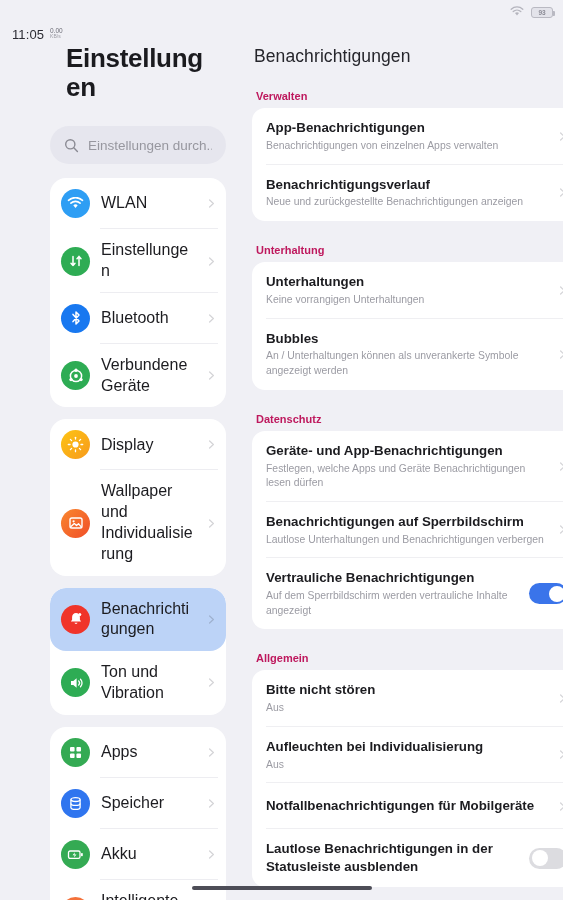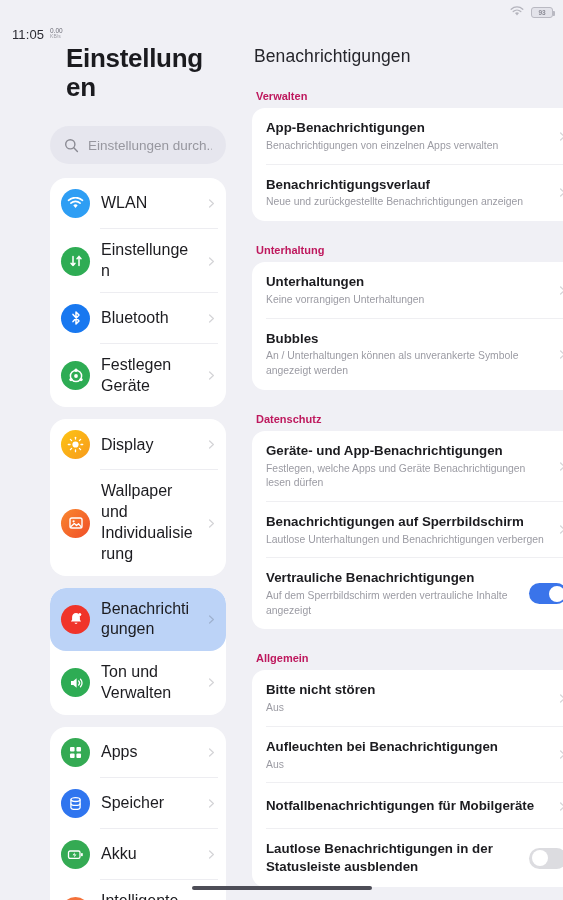--- a/index.html
+++ b/index.html
@@ -213,21 +213,21 @@
       <div class="srow">
         <span class="sicon" style="background:#2eac54">
           <svg width="16" height="16" viewBox="0 0 16 16">
               <circle cx="8" cy="8" r="5.6" stroke="#fff" stroke-width="1.5" fill="none"></circle>
               <circle cx="8" cy="8" r="1.9" fill="#fff"></circle>
               <circle cx="8" cy="2.2" r="1.7" fill="#fff"></circle>
               <circle cx="3" cy="11.6" r="1.7" fill="#fff"></circle>
               <circle cx="13" cy="11.6" r="1.7" fill="#fff"></circle>
             </svg>
         </span>
-        <span class="slabel">Festlegen Geräte</span>
+        <span class="slabel">Verbundene Geräte</span>
         <span class="chev">
             <svg width="9" height="9" viewBox="0 0 9 9">
               <path d="M2.6 1L6.4 4.5 2.6 8" stroke="#8d8d96" stroke-width="1.2" fill="none" stroke-linecap="round" stroke-linejoin="round"></path>
             </svg>
           </span>
 
       </div>
     </div>
 
     <div class="group">
@@ -289,21 +289,21 @@
             </svg>
           </span>
       </div>
       <div class="srow">
         <span class="sicon" style="background:#2eac54">
           <svg width="16" height="16" viewBox="0 0 16 16">
               <path d="M3 6.1h2.3L8.6 3.3v9.4L5.3 9.9H3z" fill="#fff"></path>
               <path d="M10.6 5.9a3 3 0 0 1 0 4.2M12.5 4.2a5.5 5.5 0 0 1 0 7.6" stroke="#fff" stroke-width="1.3" fill="none" stroke-linecap="round"></path>
             </svg>
         </span>
-        <span class="slabel">Ton und Verwalten</span>
+        <span class="slabel">Ton und Vibration</span>
         <span class="chev">
             <svg width="9" height="9" viewBox="0 0 9 9">
               <path d="M2.6 1L6.4 4.5 2.6 8" stroke="#8d8d96" stroke-width="1.2" fill="none" stroke-linecap="round" stroke-linejoin="round"></path>
             </svg>
           </span>
       </div>
     </div>
 
     <div class="group">
       <div class="srow">
@@ -494,21 +494,21 @@
         </div>
         <span class="chev">
             <svg width="9" height="9" viewBox="0 0 9 9">
               <path d="M2.6 1L6.4 4.5 2.6 8" stroke="#8d8d96" stroke-width="1.2" fill="none" stroke-linecap="round" stroke-linejoin="round"></path>
             </svg>
           </span>
         <span class="divider"></span>
       </div>
       <div class="mrow">
         <div class="mtexts">
-          <div class="mtitle">Aufleuchten bei Benachrichtigungen</div>
+          <div class="mtitle">Aufleuchten bei Individualisierung</div>
           <div class="msub">Aus</div>
         </div>
         <span class="chev">
             <svg width="9" height="9" viewBox="0 0 9 9">
               <path d="M2.6 1L6.4 4.5 2.6 8" stroke="#8d8d96" stroke-width="1.2" fill="none" stroke-linecap="round" stroke-linejoin="round"></path>
             </svg>
           </span>
         <span class="divider"></span>
       </div>
       <div class="mrow">

